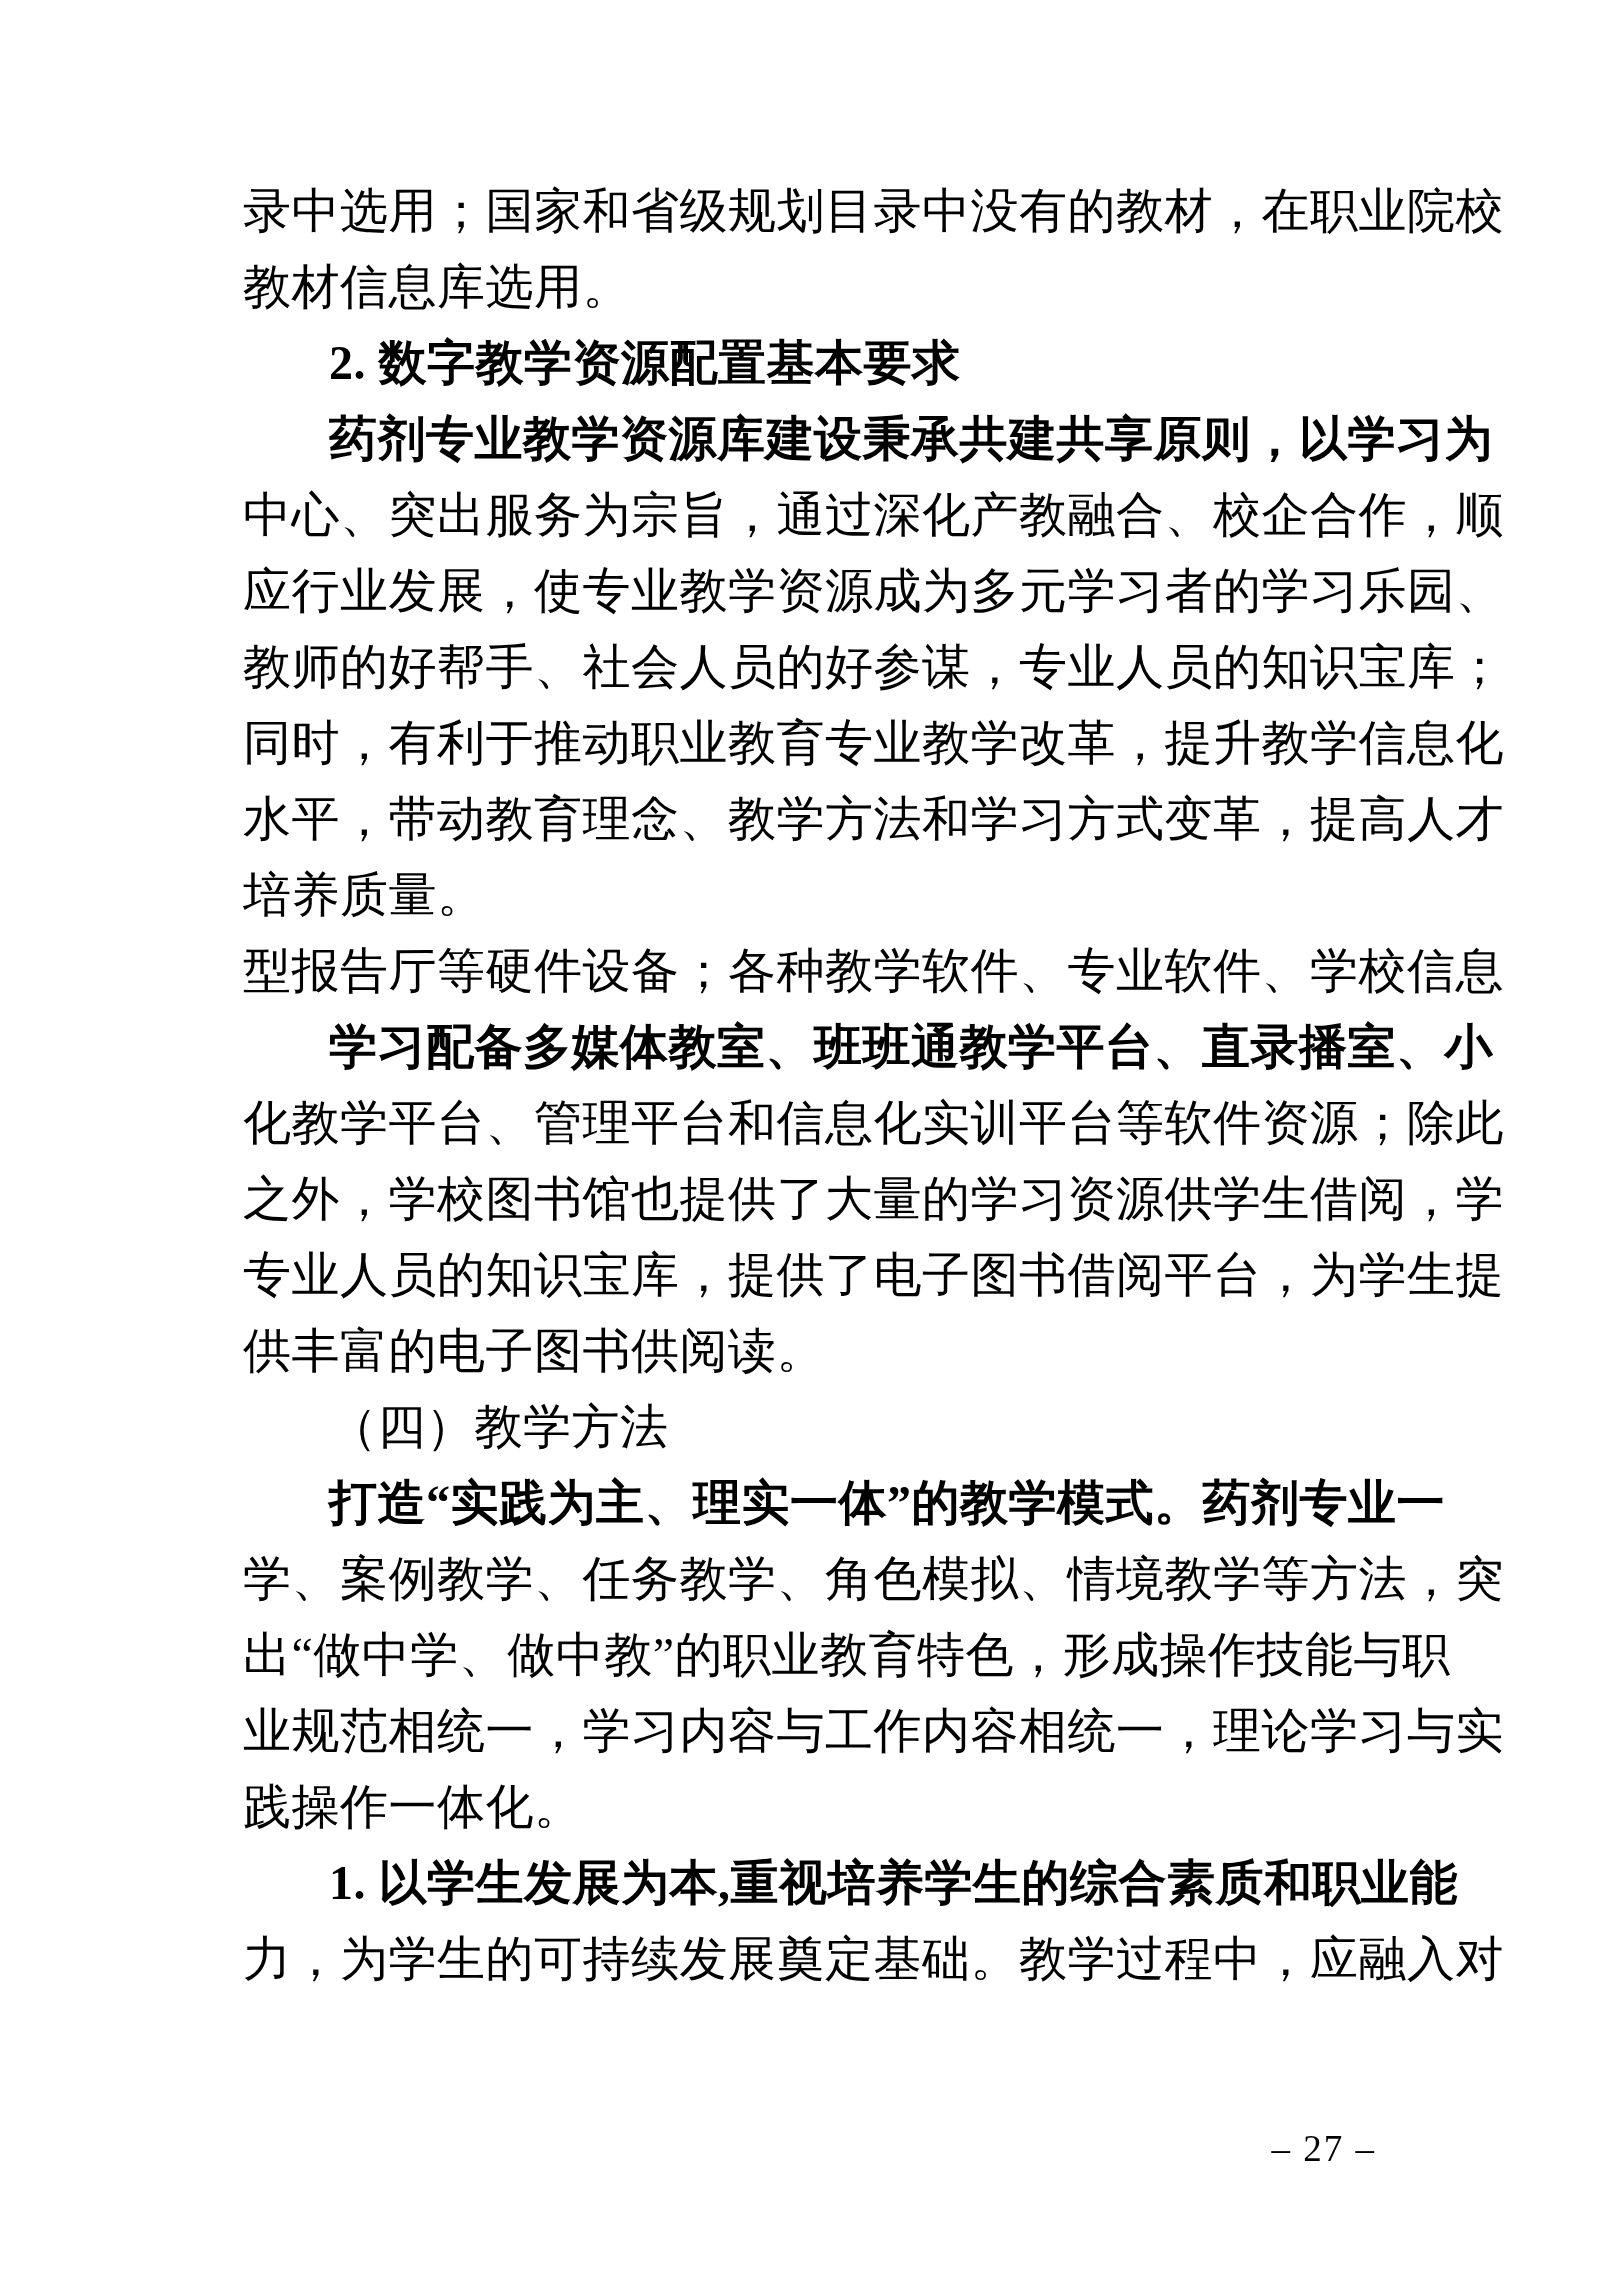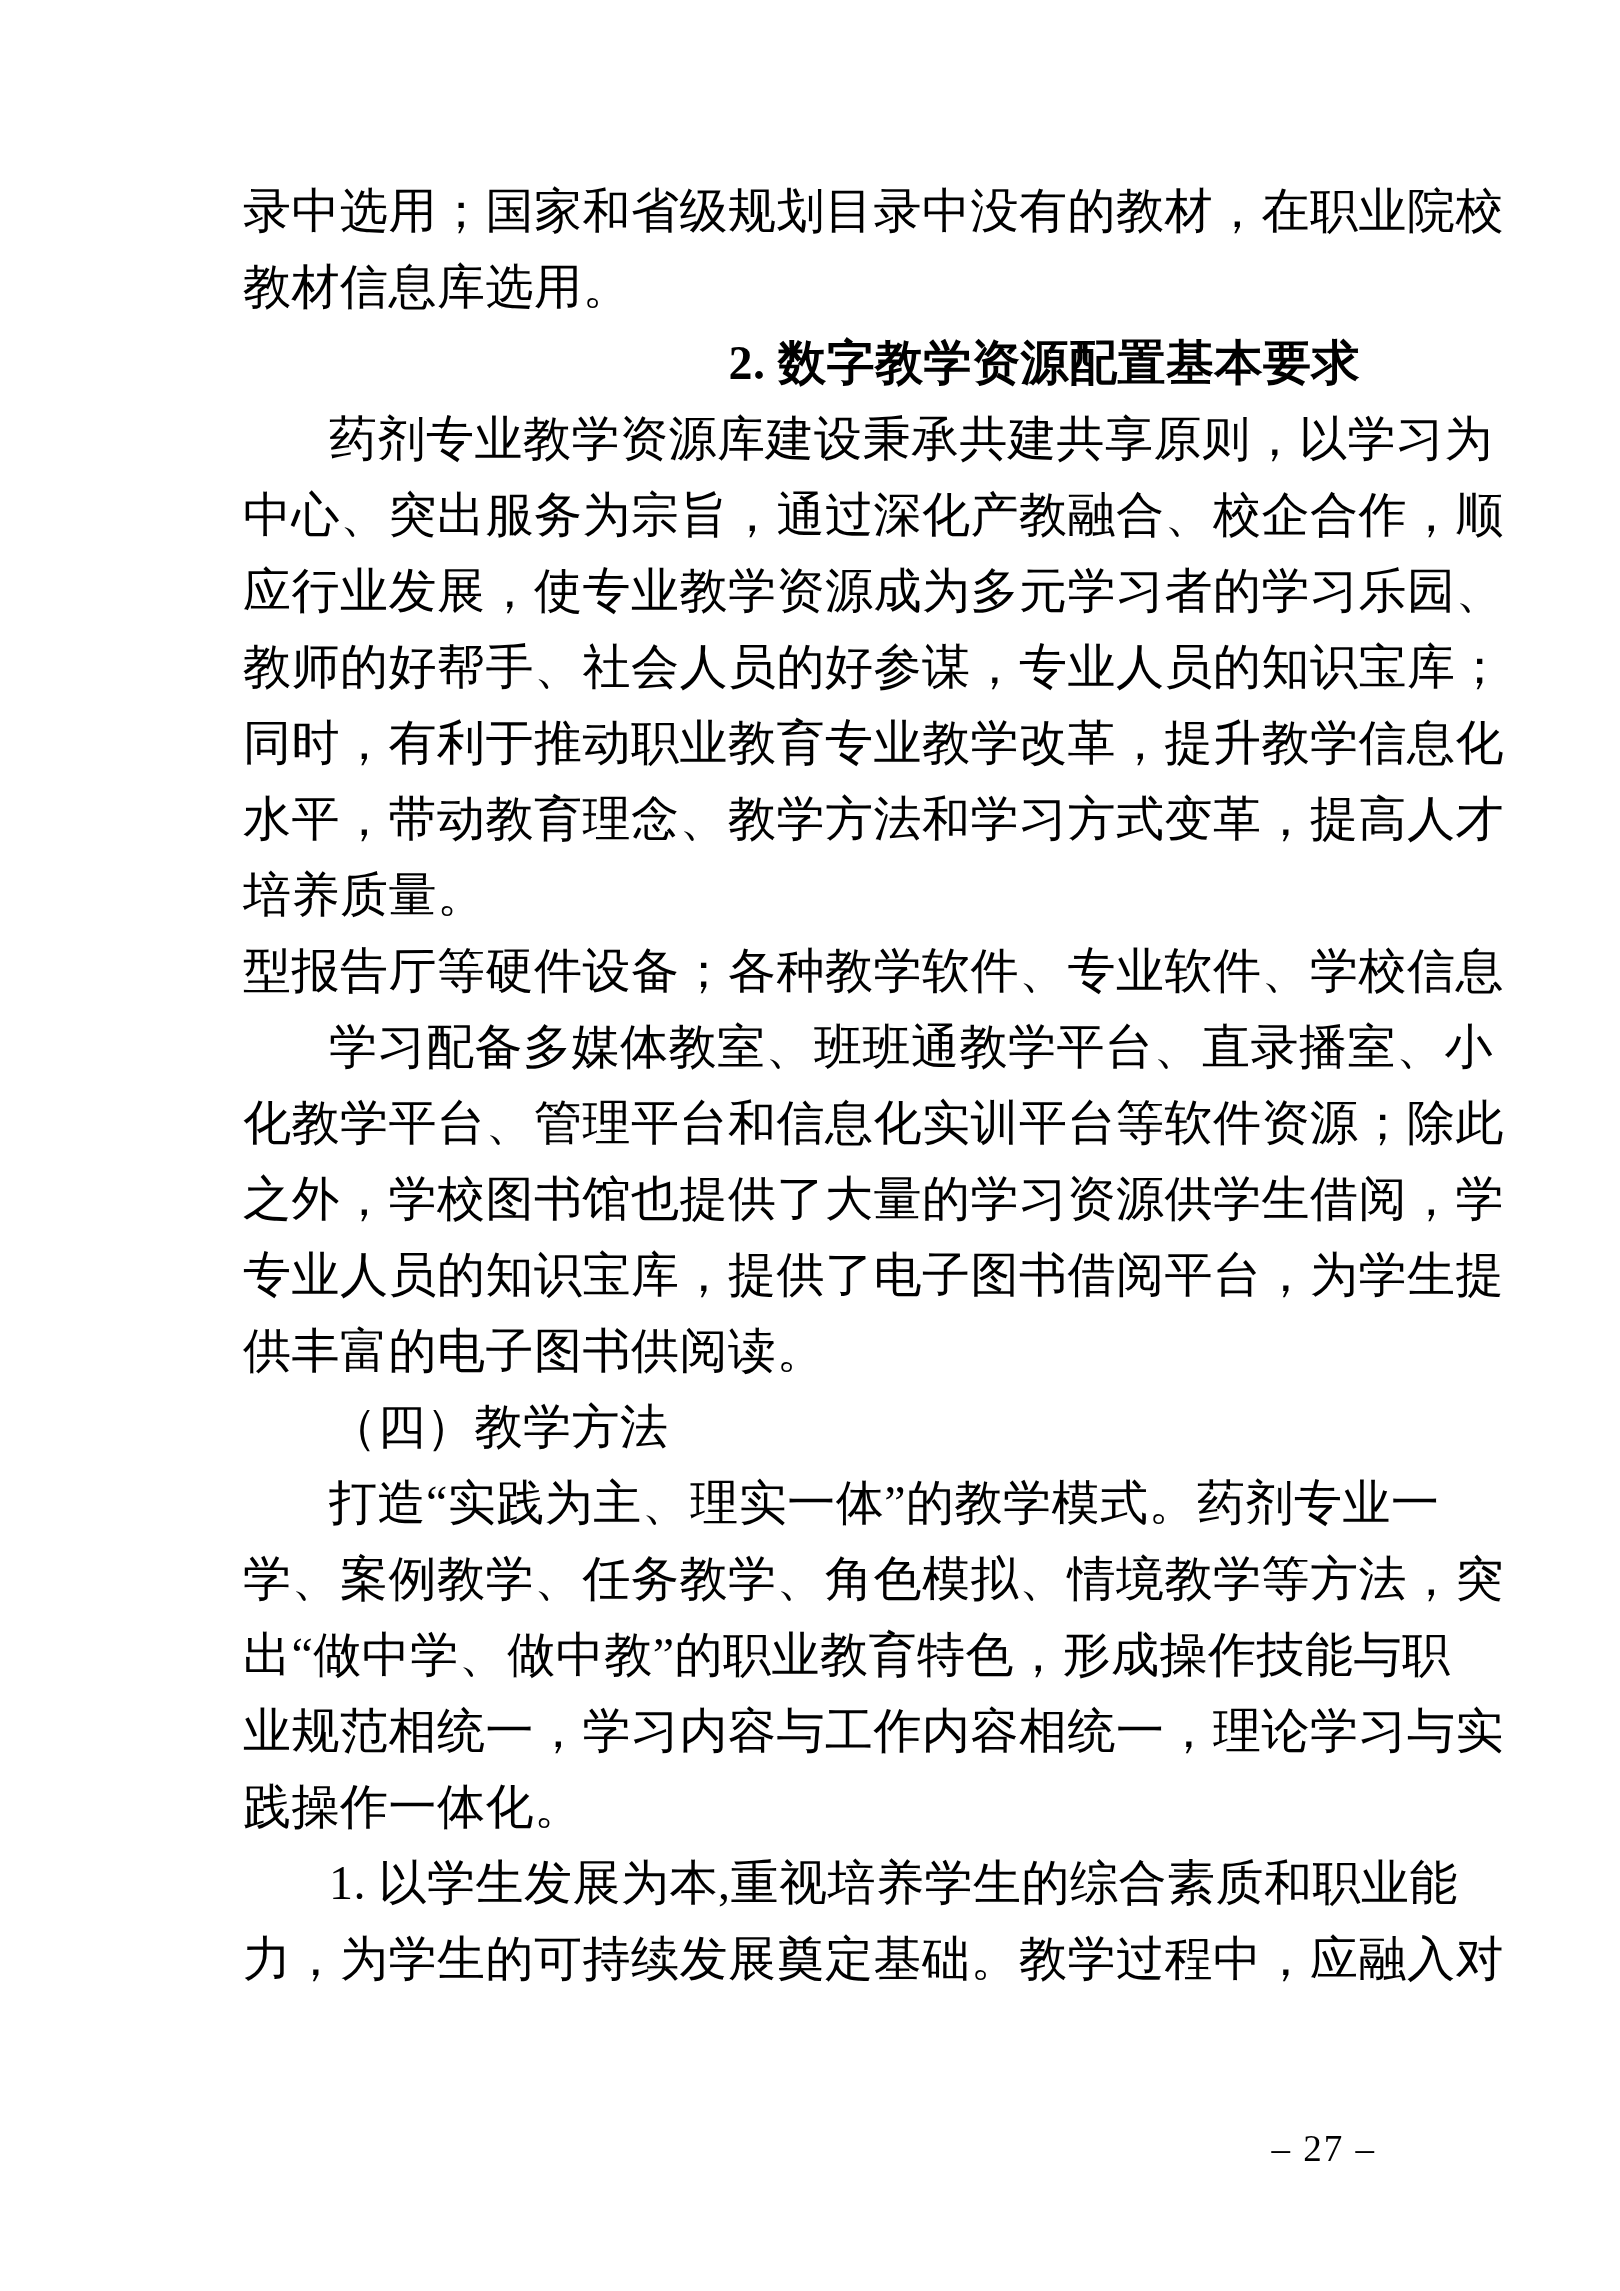--- a/index.html
+++ b/index.html
@@ -23,22 +23,22 @@
     width: 1117px;
   }
   .para { margin: 0; padding: 0; }
   .line {
     height: 76px;
     line-height: 76px;
     font-size: 48px;
     white-space: nowrap;
     letter-spacing: 0.5px;
   }
-  .indent { padding-left: 86px; }
-  .role-heading-bold .line { font-weight: 700; text-align: right; }
+  .indent { padding-left: 86px; font-weight: bold; }
+  .role-heading-bold .line { font-weight: 700; }
   .role-heading-kaiti .line { font-weight: 400; font-family: Liberation Serif, serif; }
   .page-number {
     position: absolute;
     top: 2125px;
     right: 244px;
     font-size: 37px;
     line-height: 47px;
     letter-spacing: 2px;
     white-space: nowrap;
   }

